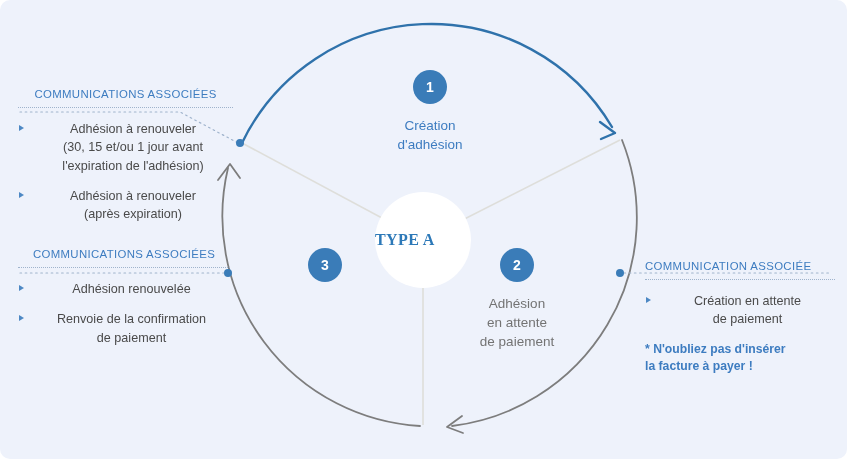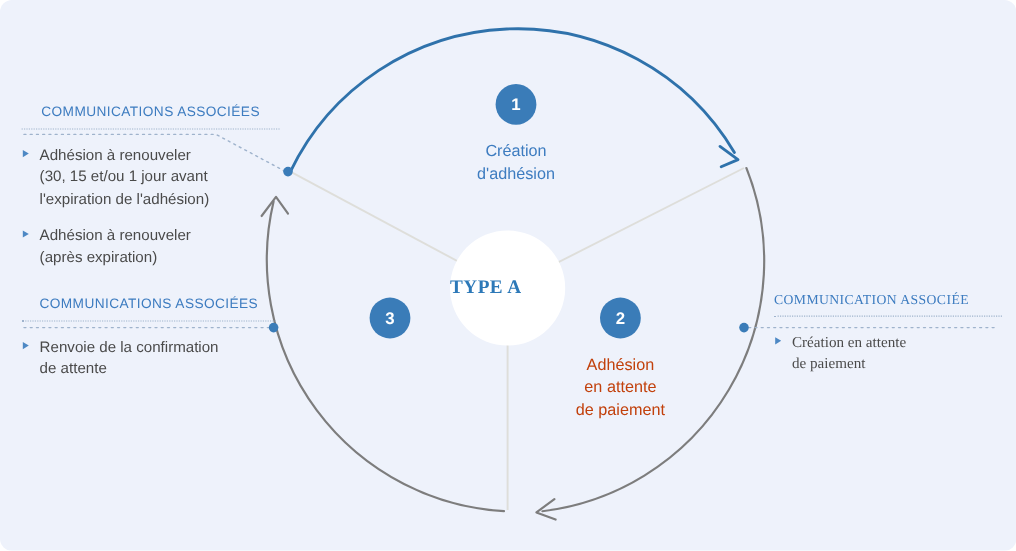--- a/index.html
+++ b/index.html
@@ -48,21 +48,21 @@
     display:flex; align-items:center; justify-content:center;
     margin:0 auto 12px auto;
   }
   .step-label{
     font-size:13.5px;
     line-height:1.42;
     font-weight:normal;
     white-space:pre-line;
   }
   .c-blue   { color:#3d7cc0; }
-  .c-gray   { color:#c2410c; }
+  .c-gray   { color:#737373; }
   .c-green  { color:#1fbd7e; }
 
   #step1{ left:345px; top:70px;  width:170px; }
   #step2{ left:432px; top:248px; width:170px; }
   #step3{ left:240px; top:248px; width:170px; }
 
   
   .block{ position:absolute; }
   .block-title{
     font-size:11.4px;
@@ -71,21 +71,21 @@
     font-weight:500;
     white-space:nowrap;
     text-align:center;
   }
   .rule{
     height:0;
     border-top:1px dotted #9fb3cc;
     margin-top:7px;
     margin-bottom:12px;
   }
-  .items{ margin:0; padding:0; list-style:none; }
+  .items{ margin:0; padding:0; list-style:none;text-align:center; }
   .item{
     position:relative;
     padding-left:15px;
     margin-bottom:12px;
     font-size:12.6px;
     line-height:1.45;
     color:#4a4a4a;
     white-space:pre-line;
   }
   .item:before{
@@ -101,21 +101,21 @@
     font-size:12.2px;
     line-height:1.45;
     color:#3d7cc0;
     font-weight:bold;
     white-space:pre-line;
     margin-top:4px;
   }
 
   #block-renew  { left:18px;  top:88px;  width:215px; }
   #block-valid  { left:18px;  top:248px; width:212px; }
-  #block-pending{ left:645px; top:244px; width:190px;font-family:Liberation Serif, serif; }
+  #block-pending{ left:645px; top:260px; width:190px; }
   #block-pending .block-title{ text-align:left; }
 </style>
 </head>
 <body>
 
 <div id="canvas">
 
   <svg id="diagram" viewBox="0 0 847 459">
 
     <g stroke="#dedeDA" stroke-width="1.6" fill="none">
@@ -188,27 +188,30 @@
 l'expiration de l'adhésion)</li>
       <li class="item">Adhésion à renouveler
 (après expiration)</li>
     </ul>
   </div>
 
   <div class="block" id="block-valid">
     <div class="block-title">COMMUNICATIONS ASSOCIÉES</div>
     <div class="rule"></div>
     <ul class="items">
+      <li class="item">Adhésion renouvelée</li>
       <li class="item">Renvoie de la confirmation
-de attente</li>
+de paiement</li>
     </ul>
   </div>
 
   <div class="block" id="block-pending">
     <div class="block-title">COMMUNICATION ASSOCIÉE</div>
     <div class="rule"></div>
     <ul class="items">
       <li class="item">Création en attente
 de paiement</li>
     </ul>
+    <div class="note">* N'oubliez pas d'insérer
+  la facture à payer !</div>
   </div>
 
 </div>
 
 </body></html>

